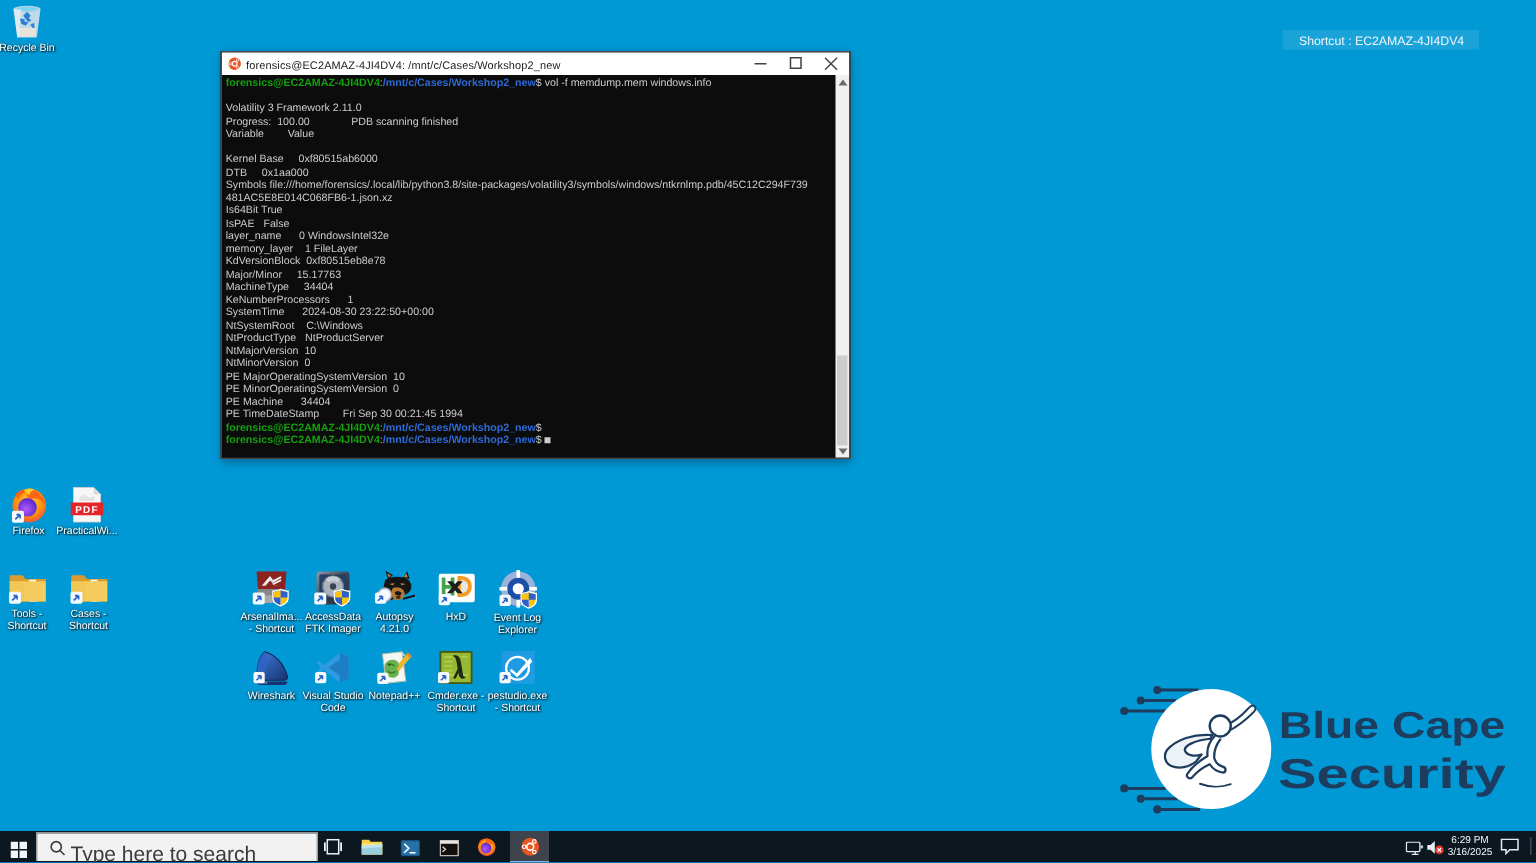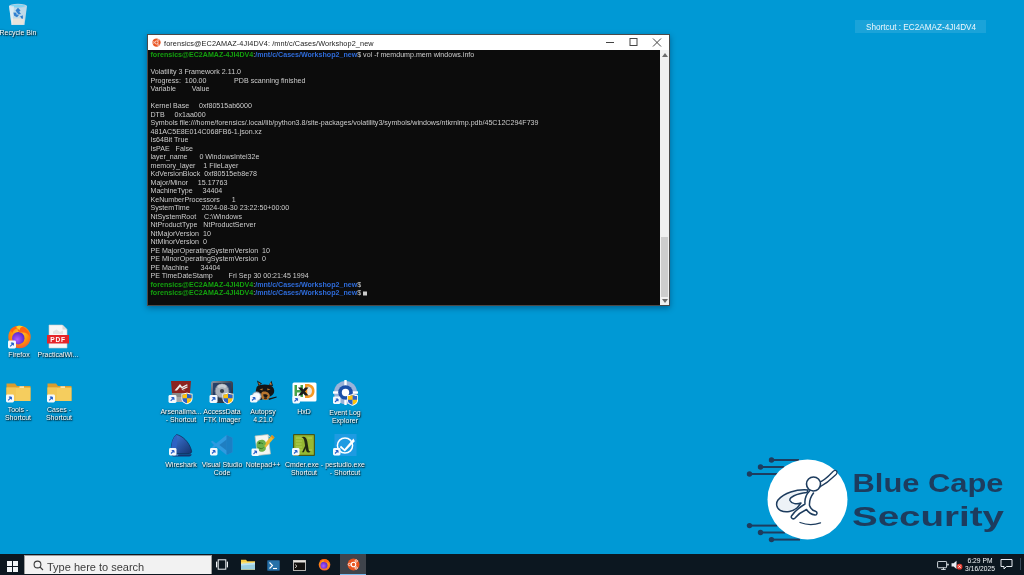--- a/index.html
+++ b/index.html
@@ -4,21 +4,21 @@
 <style>
 * { margin:0; padding:0; box-sizing:border-box; }
 html,body { width:1024px; height:575px; overflow:hidden; }
 body { position:relative; background:#0099d5; font-family:"Liberation Sans", sans-serif; }
 .abs { position:absolute; }
 .icn { position:absolute; width:70px; text-align:center; }
 .icn svg { display:block; margin:0 auto; }
 .icn .lbl { margin-top:1.5px; font-size:7px; line-height:8.3px; color:#fff;
   text-shadow: 0.7px 0.9px 1.3px rgba(0,0,0,0.95), 0 0 2px rgba(0,0,0,0.55); }
 
-#term { position:absolute; left:147px; top:34px; width:523px; height:272px;
+#term { position:absolute; left:147px; top:34px; width:420px; height:272px;
   background:#0c0c0c; border:1px solid #4a4a4a; box-shadow:0 2px 6px rgba(0,0,30,0.35); }
 #tbar { position:absolute; left:0; top:0; width:100%; height:15px; background:#ffffff;
   font-size:7.3px; color:#1a1a1a; }
 #tbar .title { position:absolute; left:16px; top:4px; letter-spacing:0.1px; }
 #tcontent { position:absolute; left:0; top:15px; right:9px; bottom:0; background:#0c0c0c;
   font-family:Liberation Sans, sans-serif; font-size:7.1px; line-height:8.5px;
   color:#cccccc; white-space:pre; padding:1px 0 0 2.5px; overflow:hidden; }
 #tscroll { position:absolute; right:0; top:15px; width:9px; bottom:0; background:#f0f0f0;
   color:#5a5a5a; font-size:6px; }
 .g { color:#13a10e; font-weight:bold; }
@@ -374,21 +374,21 @@
     <rect x="6" y="0" width="5" height="5" fill="#f2f6f8"></rect>
     <rect x="0" y="6" width="5" height="5" fill="#f2f6f8"></rect>
     <rect x="6" y="6" width="5" height="5" fill="#f2f6f8"></rect>
   </svg>
 
   <div class="abs" style="left:24px; top:1px; width:188px; height:19px; background:#f2f2f2; border:1px solid #9e9e9e; border-bottom:none;">
     <svg class="abs" style="left:8px; top:4px;" width="11" height="11" viewBox="0 0 11 11">
       <circle cx="4.5" cy="4.5" r="3.4" fill="none" stroke="#3b3b3b" stroke-width="1.1"></circle>
       <line x1="7" y1="7" x2="10" y2="10" stroke="#3b3b3b" stroke-width="1.1"></line>
     </svg>
-    <span class="abs" style="left:22px; top:4.5px; font-size:11px; color:#3c3c3c;">Type here to search</span>
+    <span class="abs" style="left:22px; top:4.5px; font-size:14px; color:#3c3c3c;">Type here to search</span>
   </div>
 
   <svg class="abs" style="left:216px; top:5px;" width="12" height="11" viewBox="0 0 12 11">
     <rect x="2.2" y="0.8" width="7.6" height="9.4" fill="none" stroke="#eef2f5" stroke-width="1"></rect>
     <rect x="0" y="2.6" width="1.2" height="5.8" fill="#eef2f5"></rect>
     <rect x="10.8" y="2.6" width="1.2" height="5.8" fill="#eef2f5"></rect>
   </svg>
 
   <svg class="abs" style="left:241px; top:5px;" width="14" height="11" viewBox="0 0 14 11">
     <path d="M0 0.8 L5 0.8 L6.2 2.2 L14 2.2 L14 10.6 L0 10.6 Z" fill="#f7ce46"></path>

